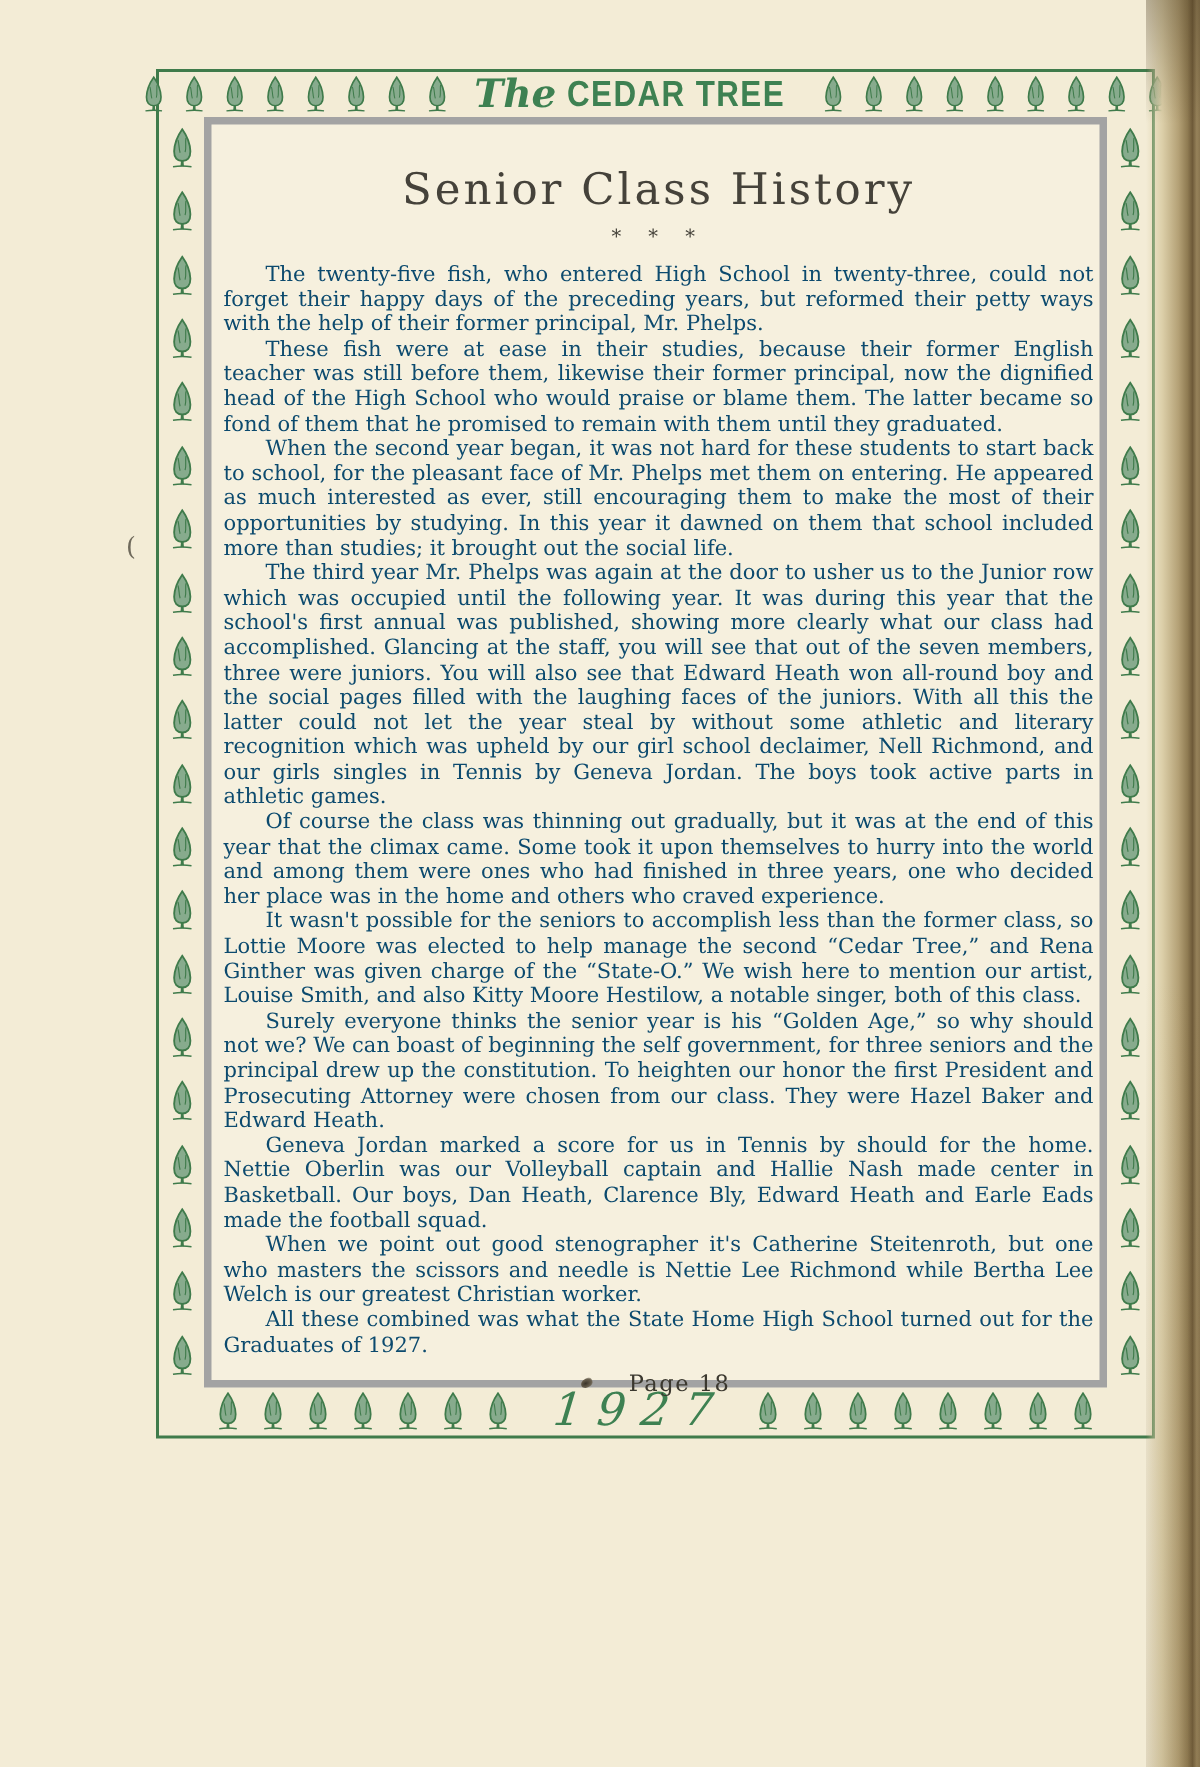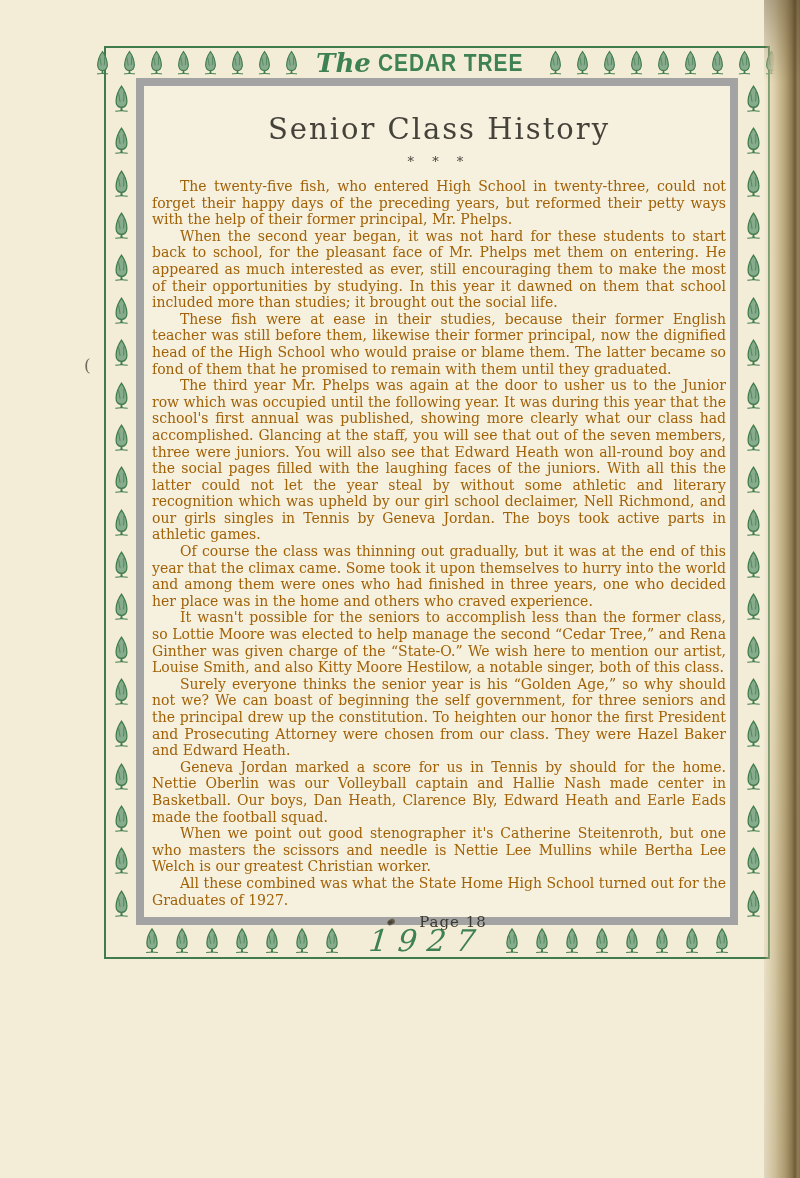--- a/index.html
+++ b/index.html
@@ -51,37 +51,37 @@
   .mid { flex: 1 1 auto; display: flex; min-height: 0; }
   .band-side {
     flex: 0 0 30px; width: 30px;
     display: flex; flex-direction: column; align-items: center;
     justify-content: space-between; padding: 5px 0;
   }
   .band-side .tree { width: 19px; height: 32px; }
 
   .content {
     flex: 1 1 auto;
-    border: 8px solid #a3a3a3;
+    border: 5px solid #a3a3a3;
     background: #f6f0de;
     padding: 26px 4px 0 8px;
     overflow: hidden;
   }
 
   .title {
     text-align: center;
     font-family: "DejaVu Serif", serif; font-weight: 400;
     font-size: 29px; letter-spacing: 2px; color: #45423a;
   }
   .ornament {
     text-align: center; font-size: 13px; letter-spacing: 7px;
     color: #45423a; margin: 8px 0 9px 0;
   }
   .body-text {
-    font-size: 14px; line-height: 16.6px; color: #a16207;
+    font-size: 14px; line-height: 16.6px; color: #0c4a6e;
     text-align: justify;
   }
   .body-text p { text-indent: 28px; }
 
   .band-bottom {
     height: 32px; flex: 0 0 32px;
     display: flex; align-items: center; justify-content: center;
   }
   .band-bottom .tree-row { gap: 12px; }
   .band-bottom .tree { width: 18px; height: 28px; }
@@ -252,28 +252,28 @@
           <svg class="tree" viewBox="0 0 20 30">
             <use href="#tree-sym"></use>
           </svg>
         </div>
 
       <div class="content">
         <h1 class="title">Senior Class History</h1>
         <div class="ornament">* * *</div>
         <div class="body-text">
           <p>The twenty-five fish, who entered High School in twenty-three, could not forget their happy days of the preceding years, but reformed their petty ways with the help of their former principal, Mr. Phelps.</p>
+          <p>These fish were at ease in their studies, because their former English teacher was still before them, likewise their former principal, now the dignified head of the High School who would praise or blame them.  The latter became so fond of them that he promised to remain with them until they graduated.</p>
           <p>When the second year began, it was not hard for these students to start back to school, for the pleasant face of Mr. Phelps met them on entering.  He appeared as much interested as ever, still encouraging them to make the most of their opportunities by studying.  In this year it dawned on them that school included more than studies; it brought out the social life.</p>
-          <p>These fish were at ease in their studies, because their former English teacher was still before them, likewise their former principal, now the dignified head of the High School who would praise or blame them.  The latter became so fond of them that he promised to remain with them until they graduated.</p>
           <p>The third year Mr. Phelps was again at the door to usher us to the Junior row which was occupied until the following year.  It was during this year that the school's first annual was published, showing more clearly what our class had accomplished.  Glancing at the staff, you will see that out of the seven members, three were juniors.  You will also see that Edward Heath won all-round boy and the social pages filled with the laughing faces of the juniors.  With all this the latter could not let the year steal by without some athletic and literary recognition which was upheld by our girl school declaimer, Nell Richmond, and our girls singles in Tennis by Geneva Jordan.  The boys took active parts in athletic games.</p>
           <p>Of course the class was thinning out gradually, but it was at the end of this year that the climax came.  Some took it upon themselves to hurry into the world and among them were ones who had finished in three years, one who decided her place was in the home and others who craved experience.</p>
           <p>It wasn't possible for the seniors to accomplish less than the former class, so Lottie Moore was elected to help manage the second “Cedar Tree,” and Rena Ginther was given charge of the “State-O.”  We wish here to mention our artist, Louise Smith, and also Kitty Moore Hestilow, a notable singer, both of this class.</p>
           <p>Surely everyone thinks the senior year is his “Golden Age,” so why should not we?  We can boast of beginning the self government, for three seniors and the principal drew up the constitution.  To heighten our honor the first President and Prosecuting Attorney were chosen from our class.  They were Hazel Baker and Edward Heath.</p>
           <p>Geneva Jordan marked a score for us in Tennis by should for the home.  Nettie Oberlin was our Volleyball captain and Hallie Nash made center in Basketball.  Our boys, Dan Heath, Clarence Bly, Edward Heath and Earle Eads made the football squad.</p>
-          <p>When we point out good stenographer it's Catherine Steitenroth, but one who masters the scissors and needle is Nettie Lee Mullins while Bertha Lee Welch is our greatest Christian worker.</p>
+          <p>When we point out good stenographer it's Catherine Steitenroth, but one who masters the scissors and needle is Nettie Lee Richmond while Bertha Lee Welch is our greatest Christian worker.</p>
           <p>All these combined was what the State Home High School turned out for the Graduates of 1927.</p>
         </div>
       </div>
 
       <div class="band-side">
         <svg class="tree" viewBox="0 0 20 30">
             <use href="#tree-sym"></use>
           </svg>
       <svg class="tree" viewBox="0 0 20 30">
             <use href="#tree-sym"></use>

